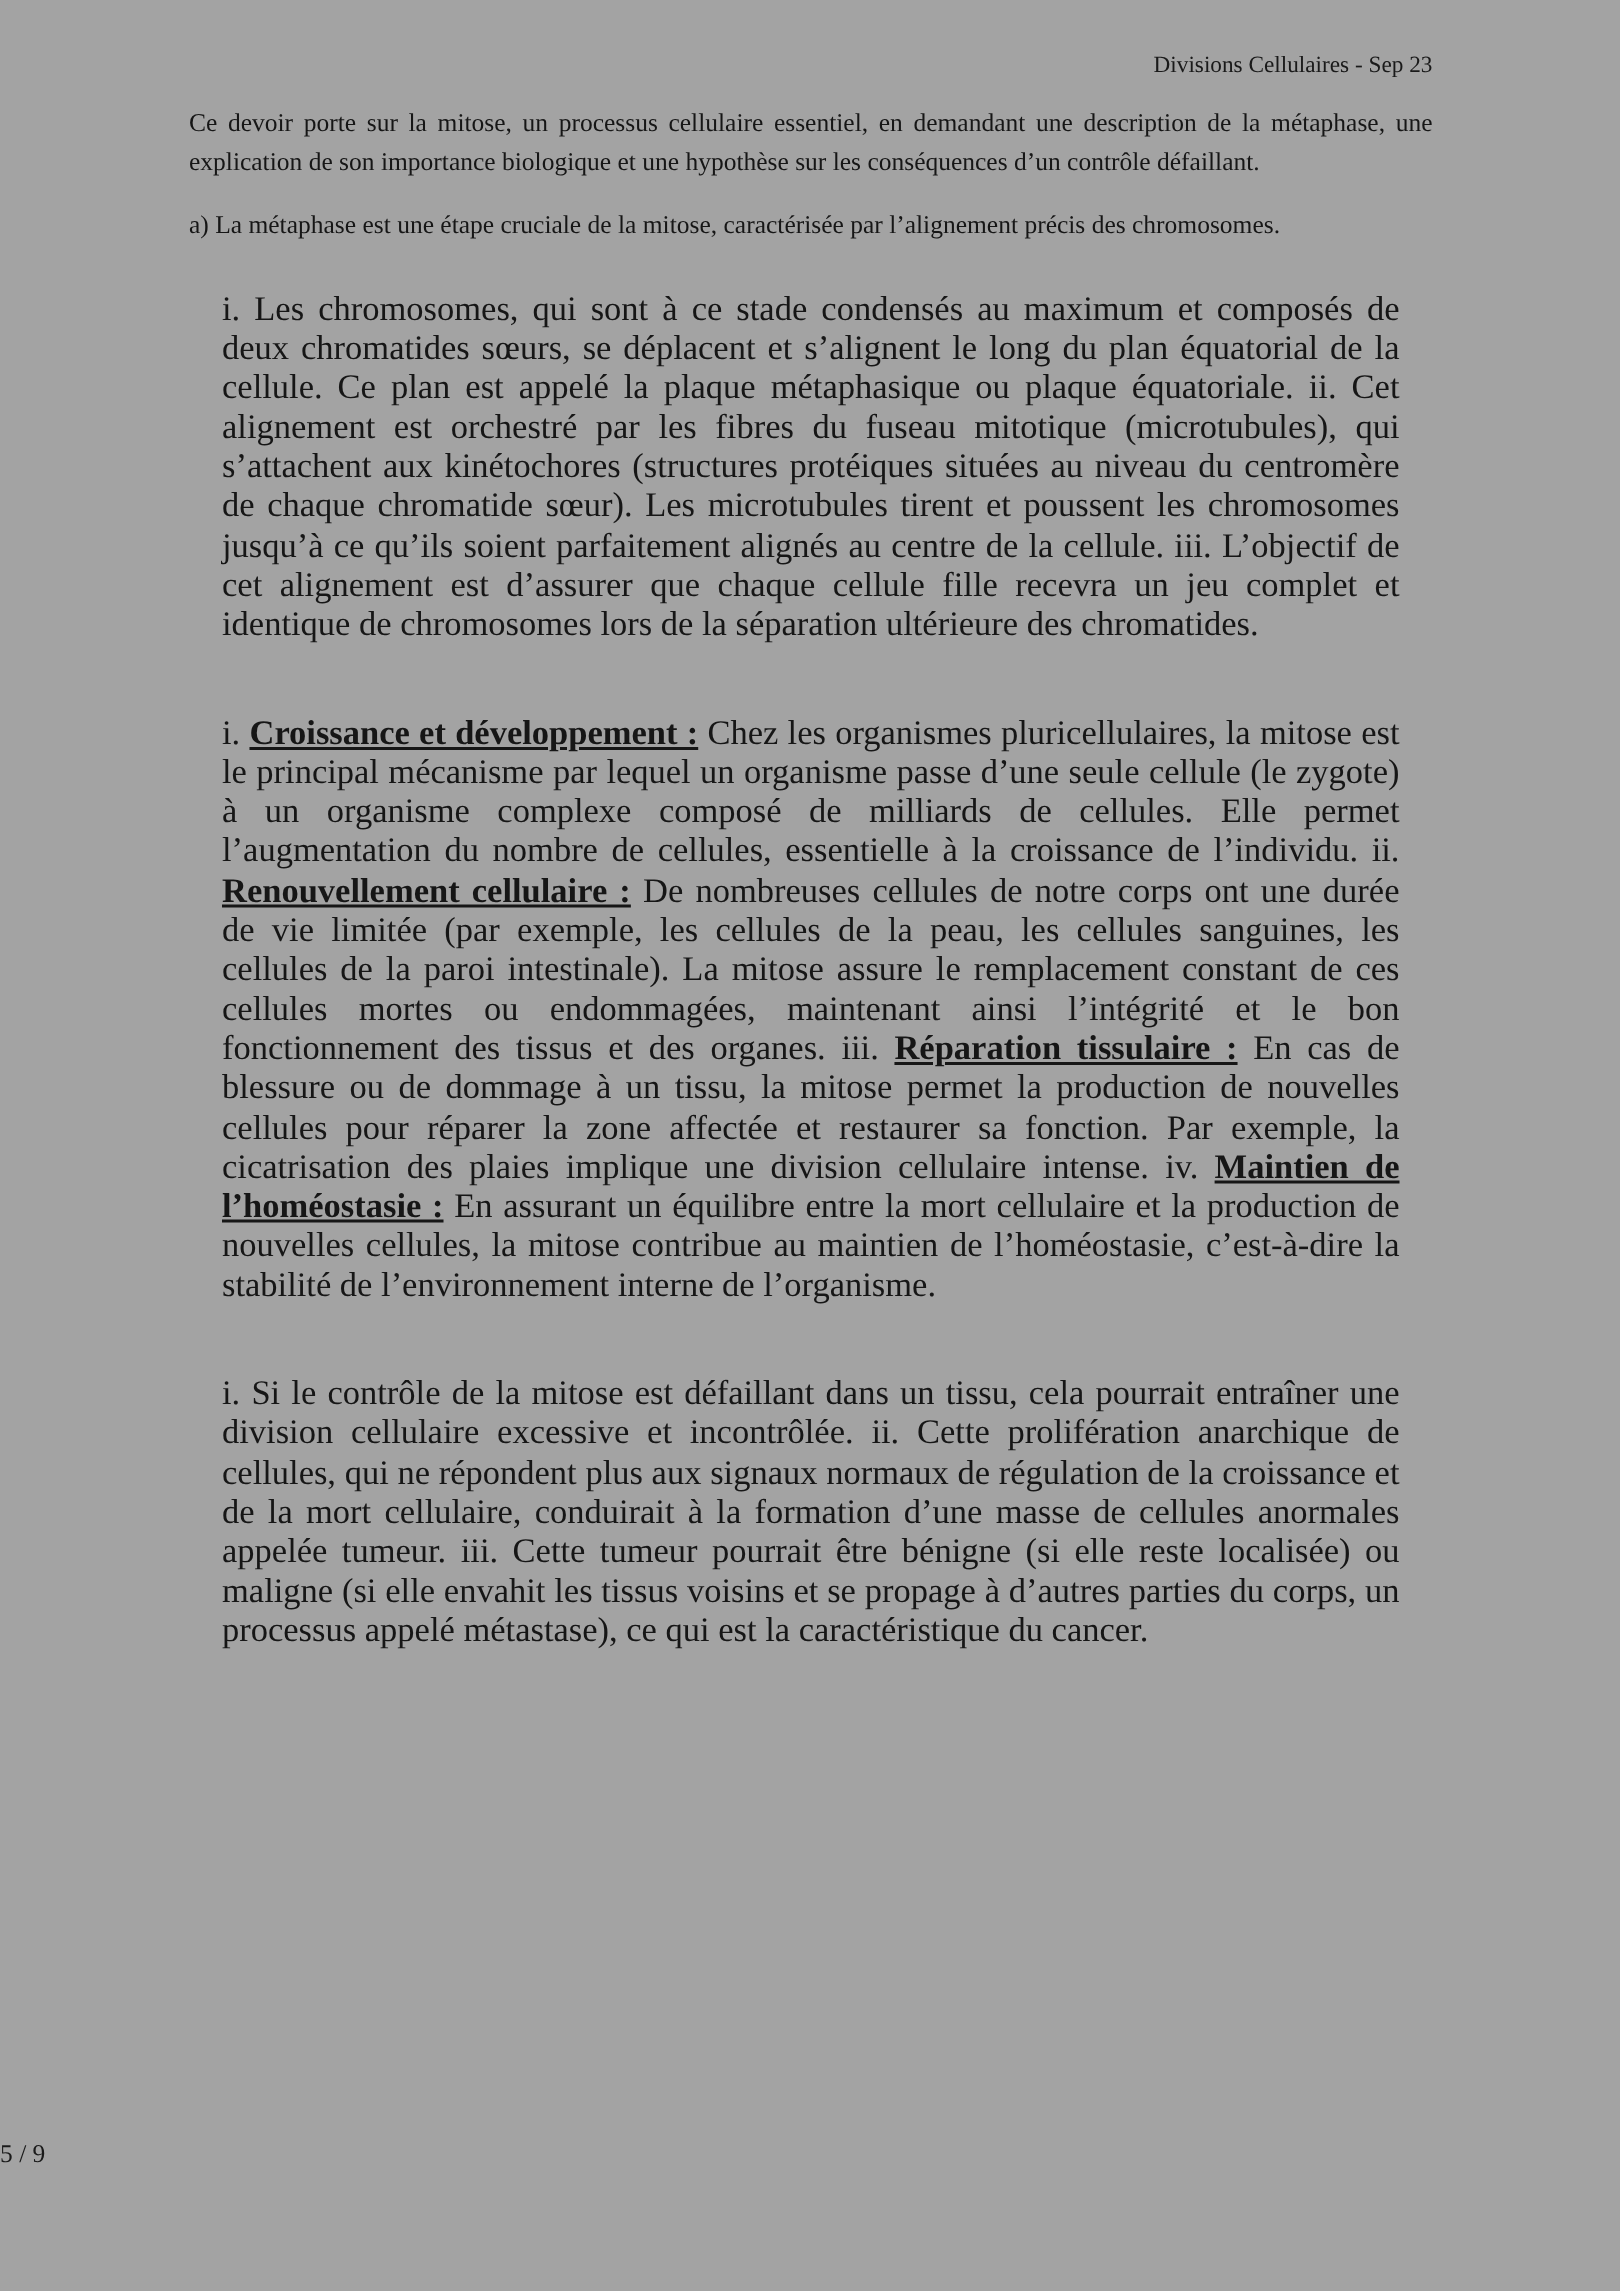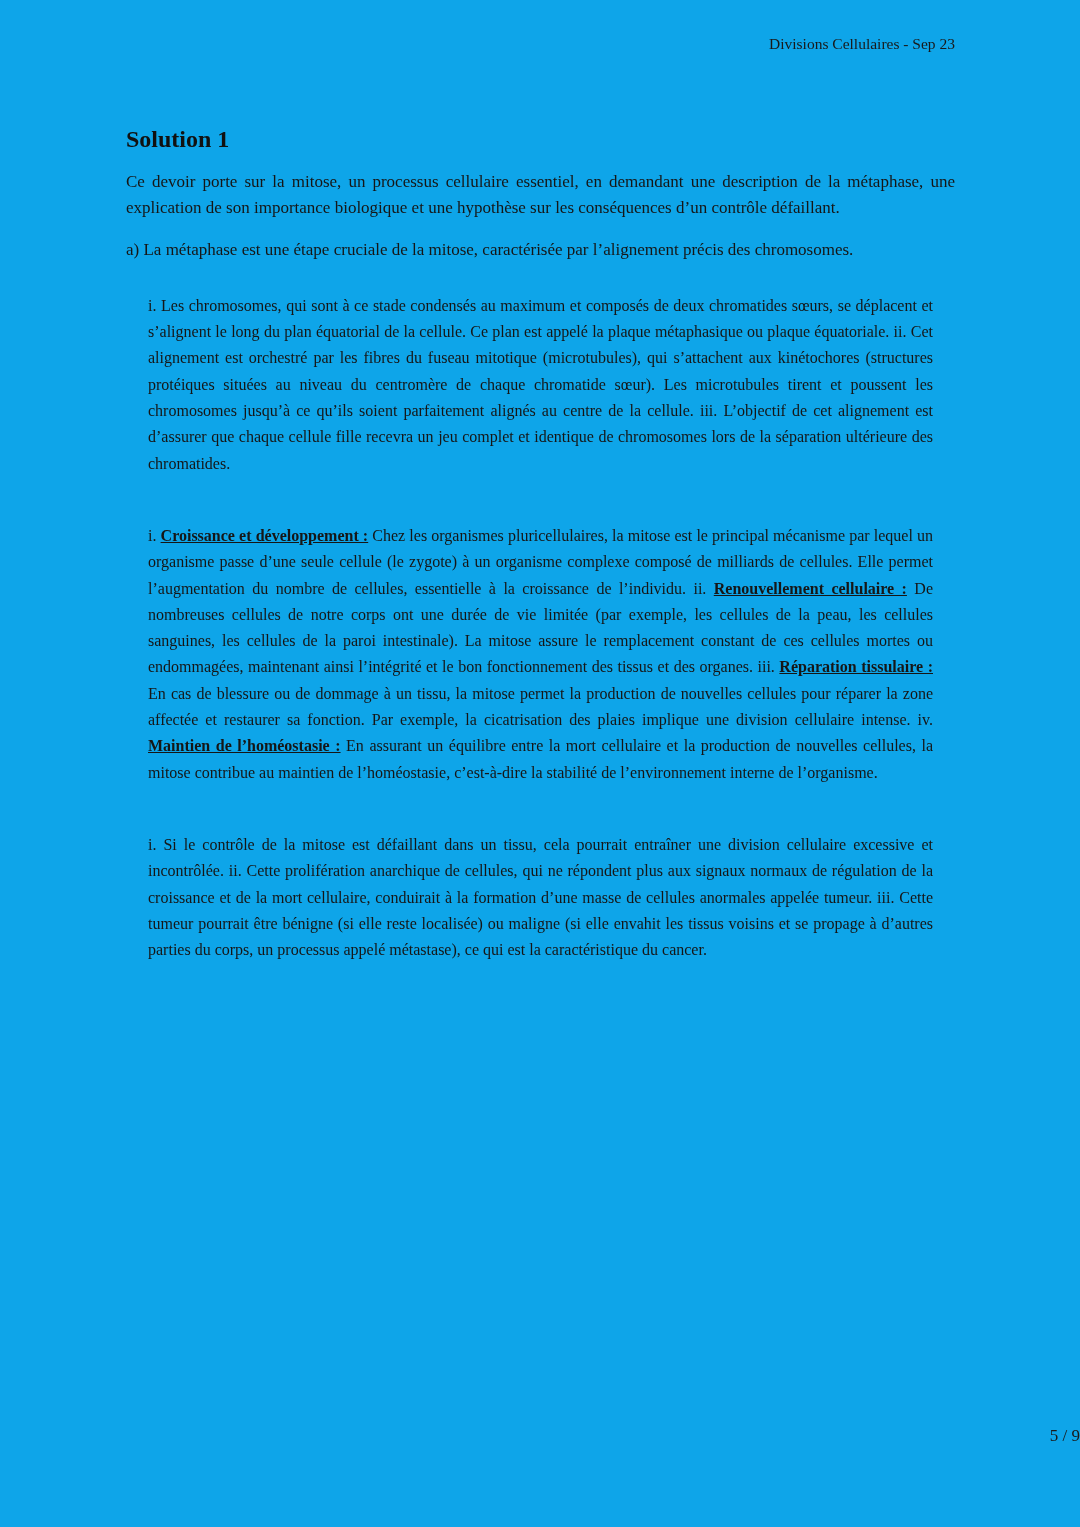--- a/index.html
+++ b/index.html
@@ -4,21 +4,21 @@
 <style>
   html, body {
     margin: 0;
     padding: 0;
     background: #ffffff;
   }
   .page {
     position: relative;
     width: 1080px;
     height: 1527px;
-    background: #0ea5e9;
+    background: #a3a3a3;
     box-sizing: border-box;
     padding: 0 125px 0 126px;
     font-family: "Liberation Serif", "DejaVu Serif", serif;
     color: #161616;
     overflow: hidden;
   }
   .running-header {
     padding-top: 33px;
     text-align: right;
     font-size: 15.5px;
@@ -34,48 +34,47 @@
   }
   .para {
     margin: 15px 0 0 0;
     font-size: 17px;
     line-height: 26.3px;
     text-align: justify;
     color: #161616;
   }
   .quote-block {
     margin: 30px 22px 46px 22px;
-    font-size: 16px;
+    font-size: 23px;
     line-height: 26.3px;
     text-align: justify;
     color: #161616;
   }
   .quote-block b, .para b {
     font-weight: bold;
     text-decoration: underline;
   }
   .page-footer {
     position: absolute;
     top: 1424px;
     left: 0;
     width: 100%;
-    text-align: right;
+    text-align: left;
     font-size: 17px;
     line-height: 24px;
     color: #1a1a1a;
   }
 </style>
 </head>
 <body>
 
 <div class="page">
 
   <div class="running-header">Divisions Cellulaires - Sep 23</div>
 
-  <h1 class="doc-title">Solution 1</h1>
 
   <p class="para"><span>Ce devoir porte sur la mitose, un processus cellulaire essentiel, en demandant une description de la métaphase, une explication de son importance biologique et une hypothèse sur les conséquences d’un contrôle défaillant.</span></p>
 
   <p class="para"><span>a) La métaphase est une étape cruciale de la mitose, caractérisée par l’alignement précis des chromosomes.</span></p>
 
   <div class="quote-block"><span>i. Les chromosomes, qui sont à ce stade condensés au maximum et composés de deux chromatides sœurs, se déplacent et s’alignent le long du plan équatorial de la cellule. Ce plan est appelé la plaque métaphasique ou plaque équatoriale. ii. Cet alignement est orchestré par les fibres du fuseau mitotique (microtubules), qui s’attachent aux kinétochores (structures protéiques situées au niveau du centromère de chaque chromatide sœur). Les microtubules tirent et poussent les chromosomes jusqu’à ce qu’ils soient parfaitement alignés au centre de la cellule. iii. L’objectif de cet alignement est d’assurer que chaque cellule fille recevra un jeu complet et identique de chromosomes lors de la séparation ultérieure des chromatides.</span></div>
 
 
   <div class="quote-block"><span>i. </span><b>Croissance et développement&nbsp;:</b><span> Chez les organismes pluricellulaires, la mitose est le principal mécanisme par lequel un organisme passe d’une seule cellule (le zygote) à un organisme complexe composé de milliards de cellules. Elle permet l’augmentation du nombre de cellules, essentielle à la croissance de l’individu. ii. </span><b>Renouvellement cellulaire&nbsp;:</b><span> De nombreuses cellules de notre corps ont une durée de vie limitée (par exemple, les cellules de la peau, les cellules sanguines, les cellules de la paroi intestinale). La mitose assure le remplacement constant de ces cellules mortes ou endommagées, maintenant ainsi l’intégrité et le bon fonctionnement des tissus et des organes. iii. </span><b>Réparation tissulaire&nbsp;:</b><span> En cas de blessure ou de dommage à un tissu, la mitose permet la production de nouvelles cellules pour réparer la zone affectée et restaurer sa fonction. Par exemple, la cicatrisation des plaies implique une division cellulaire intense. iv. </span><b>Maintien de l’homéostasie&nbsp;:</b><span> En assurant un équilibre entre la mort cellulaire et la production de nouvelles cellules, la mitose contribue au maintien de l’homéostasie, c’est-à-dire la stabilité de l’environnement interne de l’organisme.</span></div>
 

